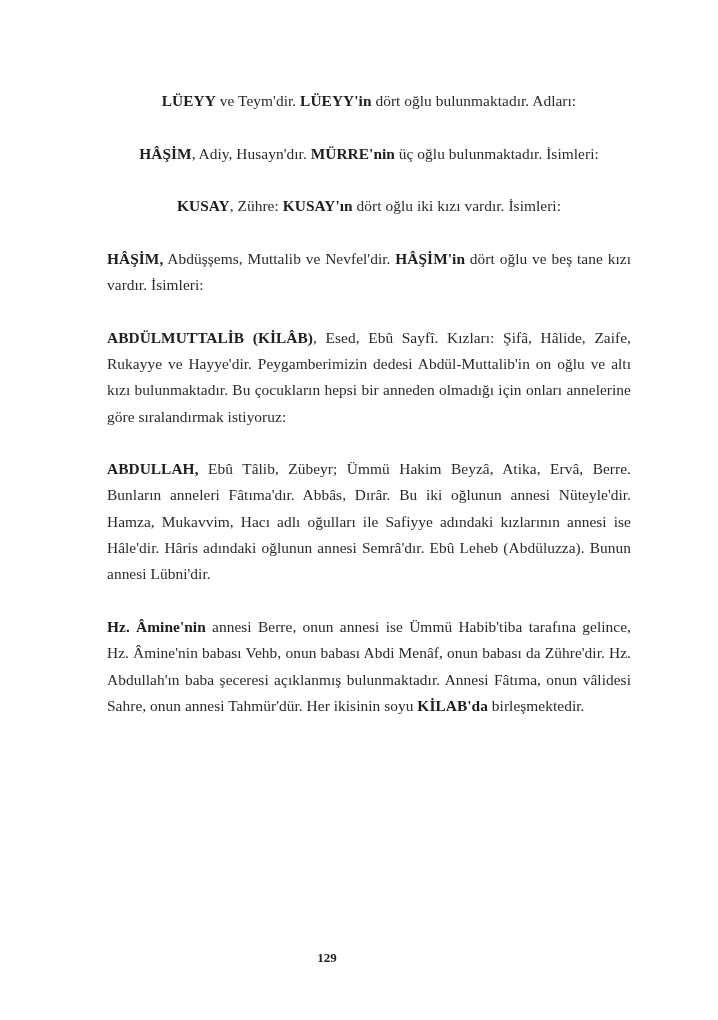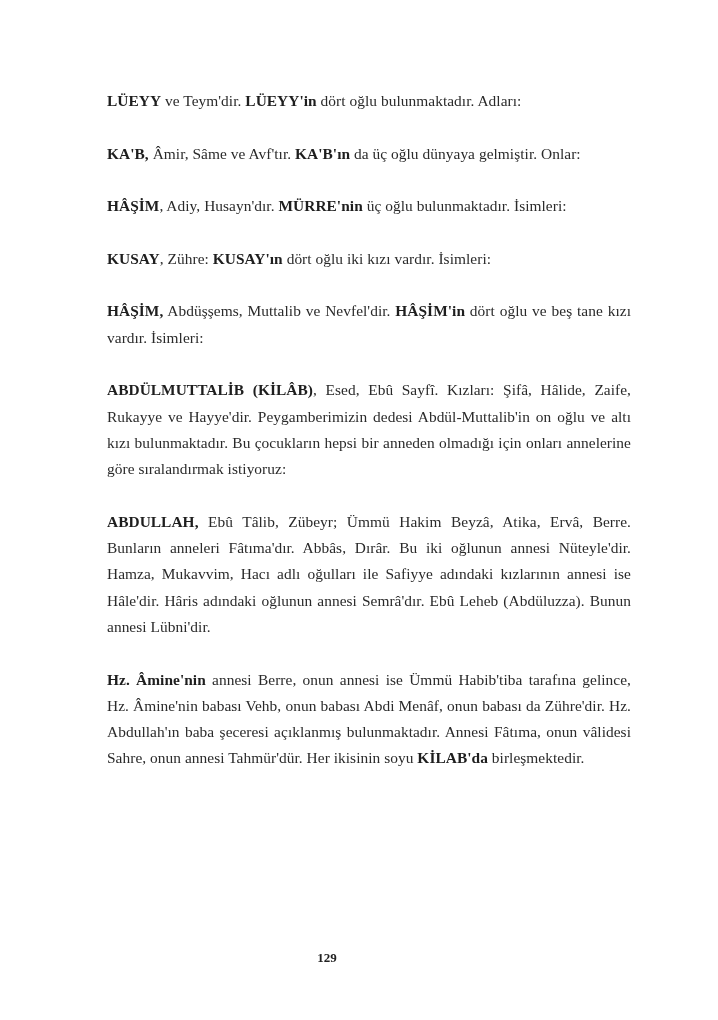--- a/index.html
+++ b/index.html
@@ -23,21 +23,21 @@
     }
     .para {
       font-size: 15.4px;
       line-height: 26.3px;
       margin: 0 0 26.3px 0;
       text-align: justify;
       hyphens: manual;
       letter-spacing: 0.05px;
     }
     .para.single {
-      text-align: left;
+      text-align: center;
     }
     .para b {
       font-weight: bold;
       color: #1e1e1e;
     }
     .page-number {
       position: absolute;
       left: 0;
       width: 654px;
       top: 950px;
@@ -50,23 +50,20 @@
   </style>
 </head>
 <body>
 
 <div class="page">
 
   <p class="para single">
     <b>LÜEYY</b><span> ve Teym'dir. </span><b>LÜEYY'in</b><span> dört oğlu bulunmaktadır. Adları:</span>
   </p>
 
-  <p class="para single">
-    <b>KA'B,</b><span> Âmir, Sâme ve Avf'tır. </span><b>KA'B'ın</b><span> da üç oğlu dünyaya gelmiştir. Onlar:</span>
-  </p>
 
   <p class="para single">
     <b>HÂŞİM</b><span>, Adiy, Husayn'dır. </span><b>MÜRRE'nin</b><span> üç oğlu bulunmaktadır. İsimleri:</span>
   </p>
 
 
   <p class="para single">
     <b>KUSAY</b><span>, Zühre: </span><b>KUSAY'ın</b><span> dört oğlu iki kızı vardır. İsimleri:</span>
   </p>
 

